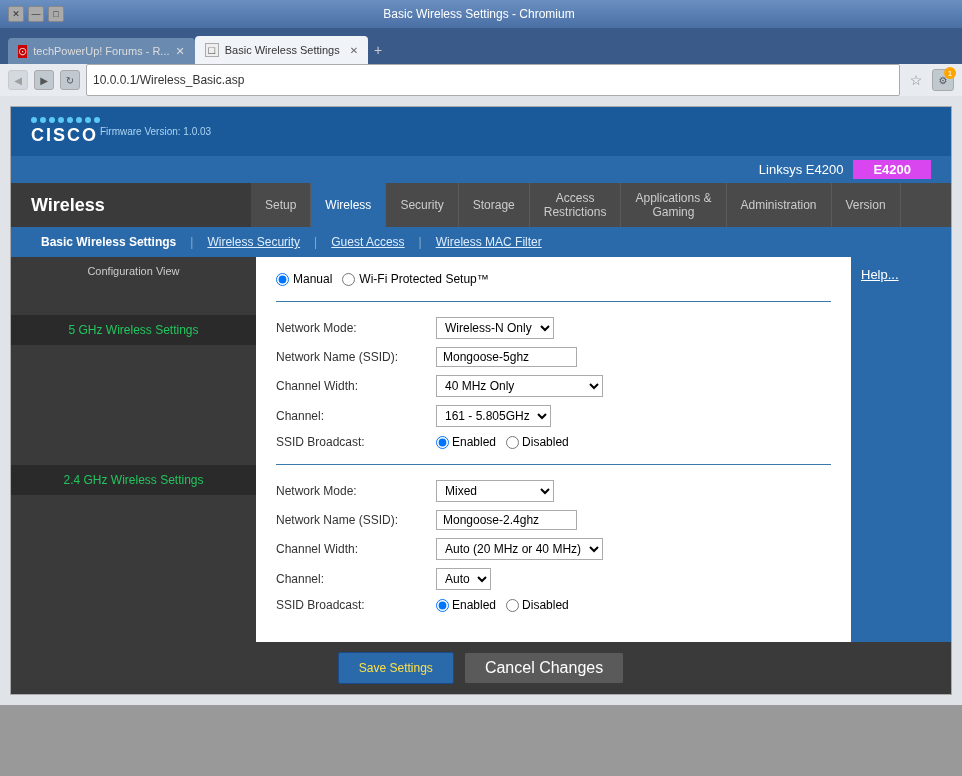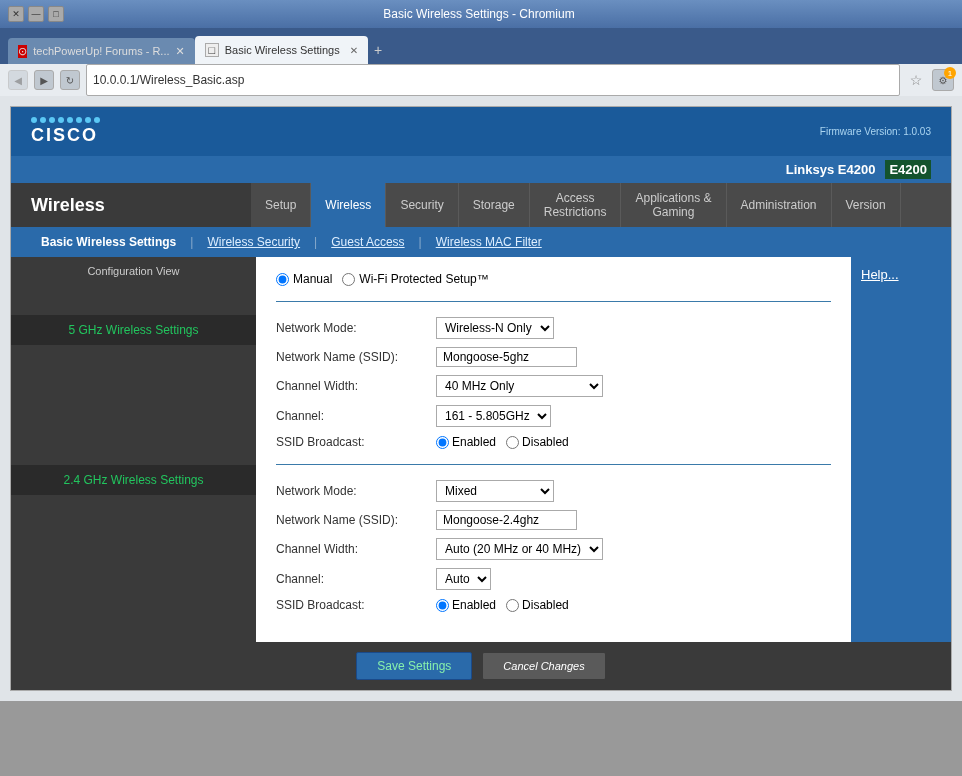--- a/index.html
+++ b/index.html
@@ -26,31 +26,31 @@
     .address-input { flex: 1; height: 32px; border: 1px solid #aaa; border-radius: 2px; padding: 2px 6px; font-size: 11px; background: white; color: #333; }
     .star-btn { width: 20px; height: 20px; cursor: pointer; display: flex; align-items: center; justify-content: center; color: #888; font-size: 14px; }
     .tools-btn { width: 22px; height: 22px; background: #c0c8d0; border: 1px solid #aaa; border-radius: 3px; cursor: pointer; display: flex; align-items: center; justify-content: center; font-size: 10px; color: #555; position: relative; }
     .tools-badge { position: absolute; top: -3px; right: -3px; background: orange; color: white; font-size: 8px; width: 12px; height: 12px; border-radius: 50%; display: flex; align-items: center; justify-content: center; }
 
     
     .content-area { background: #e0e4e8; padding: 10px; }
     .router-page { background: white; border: 1px solid #aaa; width: 100%; }
 
     
-    .cisco-header { background: #1a5a9a; padding: 10px 20px; display: flex; align-items: center; justify-content: space-between; }
+    .cisco-header { background: #1a5a9a; padding: 10px 20px; display: flex; align-items: center; justify-content: flex-start; }
     .cisco-logo { display: flex; flex-direction: column; }
     .cisco-dots { display: flex; gap: 3px; margin-bottom: 2px; }
     .cisco-dot { width: 6px; height: 6px; background: #5bc8f5; border-radius: 50%; }
     .cisco-text { color: white; font-size: 18px; font-weight: bold; letter-spacing: 2px; }
     .firmware-info { color: #aad4f0; font-size: 10px; text-align: right; }
 
     
     .device-bar { background: #2a6aaa; padding: 4px 20px; display: flex; justify-content: flex-end; align-items: center; gap: 10px; }
-    .device-name { color: white; font-size: 13px; font-weight: bold; }
-    .device-model { background: #14532d; color: white; padding: 2px 4px; font-size: 13px; font-weight: bold; }
+    .device-name { color: white; font-size: 13px; font-weight: normal; }
+    .device-model { background: #d946ef; color: white; padding: 2px 20px; font-size: 13px; font-weight: bold; }
 
     
     .main-nav { background: #4a4a4a; display: flex; align-items: stretch; }
     .section-title { color: white; font-size: 18px; font-weight: bold; padding: 10px 20px; background: #3a3a3a; min-width: 240px; display: flex; align-items: center; }
     .nav-items { display: flex; align-items: stretch; flex: 1; }
     .nav-item { color: #ccc; padding: 8px 14px; cursor: pointer; display: flex; align-items: center; font-size: 12px; border-right: 1px solid #5a5a5a; }
     .nav-item.active { background: #2a6aaa; color: white; }
 
     
     .sub-nav { background: #2a6aaa; display: flex; align-items: center; padding: 0 20px; }
@@ -77,22 +77,22 @@
     .form-row { display: flex; align-items: center; margin-bottom: 8px; }
     .form-label { width: 160px; font-size: 12px; color: #333; }
     .form-control { font-size: 12px; }
     select { padding: 2px 4px; font-size: 12px; border: 1px solid #aaa; background: white; }
     input[type="text"] { padding: 2px 6px; font-size: 12px; border: 1px solid #aaa; width: 141px; }
     .ssid-broadcast-row { display: flex; align-items: center; gap: 10px; }
     .radio-label { display: flex; align-items: center; gap: 3px; font-size: 12px; }
 
     
     .action-bar { background: #3a3a3a; display: flex; justify-content: center; gap: 10px; padding: 10px; }
-    .btn-save { background: #2a6aaa; color: #86efac; border: 1px solid #1a4a8a; padding: 6px 20px; cursor: pointer; font-size: 12px; border-radius: 2px; text-align: right; }
-    .btn-cancel { background: #5a5a5a; color: white; border: 1px solid #3a3a3a; padding: 6px 20px; cursor: pointer; font-size: 11px; border-radius: 2px; font-style: italic; }
+    .btn-save { background: #2a6aaa; color: #fde047; border: 1px solid #1a4a8a; padding: 6px 20px; cursor: pointer; font-size: 12px; border-radius: 2px; text-align: right; }
+    .btn-cancel { background: #5a5a5a; color: white; border: 1px solid #3a3a3a; padding: 6px 20px; cursor: pointer; font-size: 16px; border-radius: 2px; }
   </style>
 </head>
 <body>
 
 <div class="window-chrome">
 
   <div class="title-bar">
     <div class="window-controls">
       <div class="win-btn">✕</div>
       <div class="win-btn">—</div>

